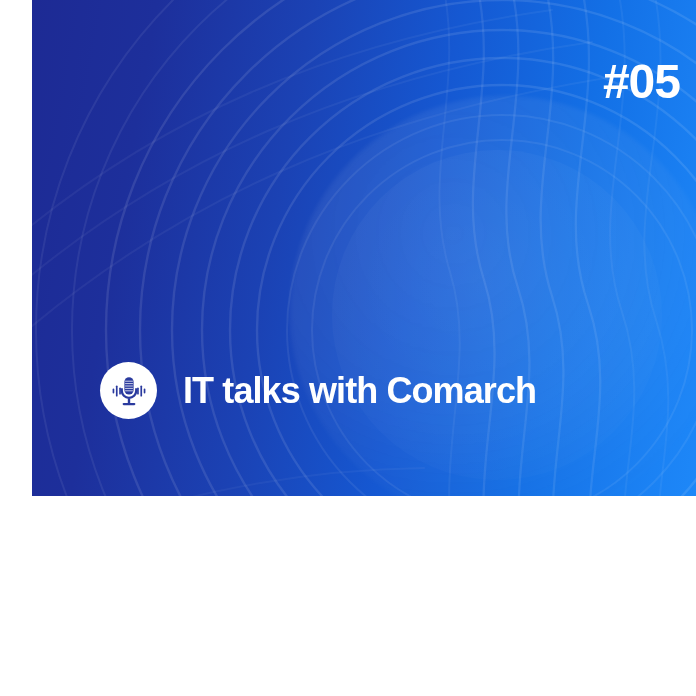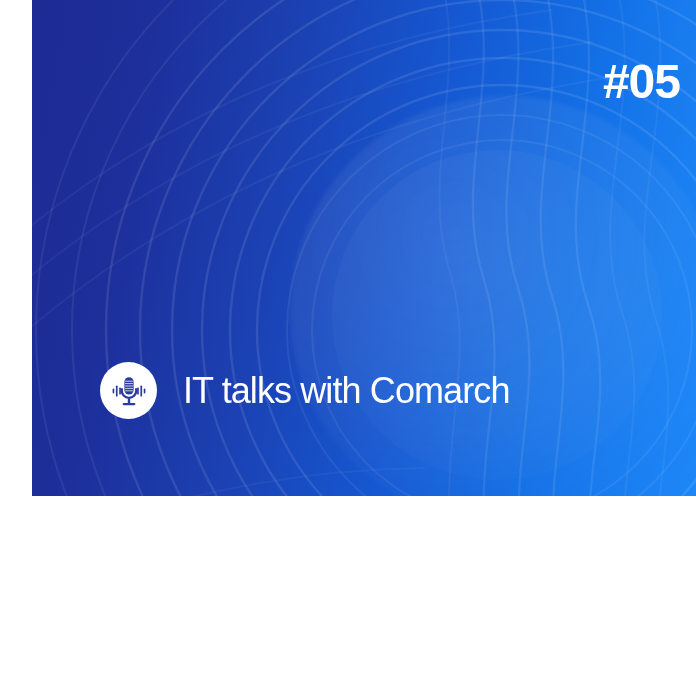--- a/index.html
+++ b/index.html
@@ -108,21 +108,21 @@
     background: #ffffff;
     display: flex;
     align-items: center;
     justify-content: center;
     flex: 0 0 auto;
   }
   .mic-badge svg { display: block; }
   .brand-text {
     color: #ffffff;
     font-size: 36px;
-    font-weight: normal;
+    font-weight: bold;
     letter-spacing: -0.9px;
     line-height: 1;
     white-space: nowrap;
   }
 </style>
 </head>
 <body>
 
 <div class="cover">
 

